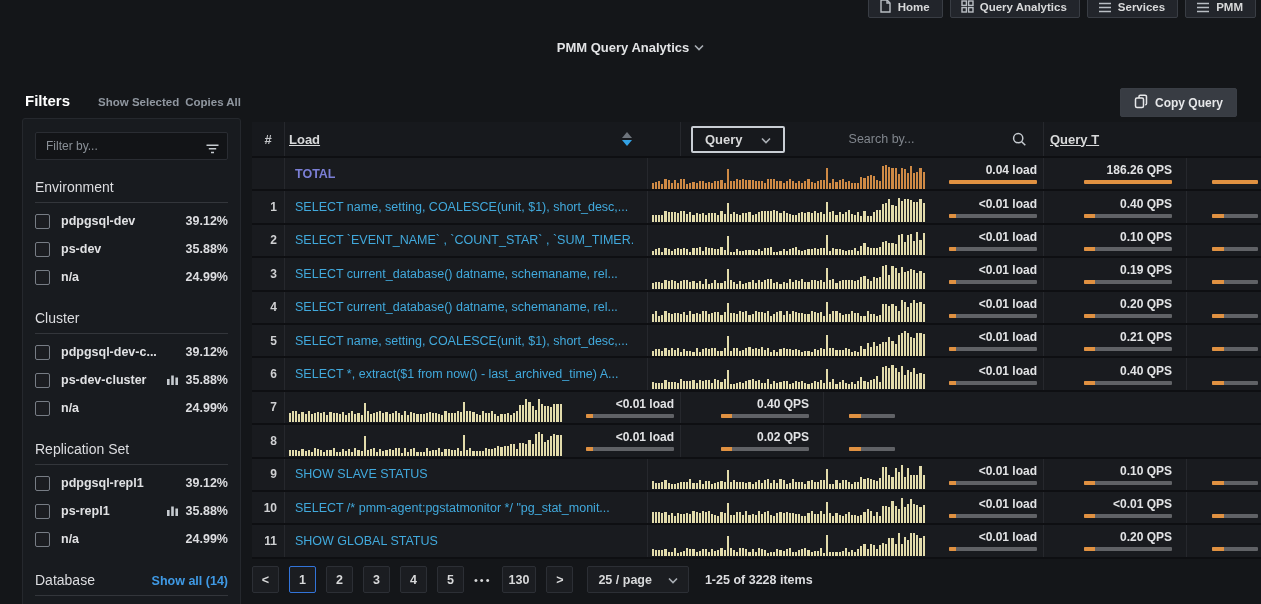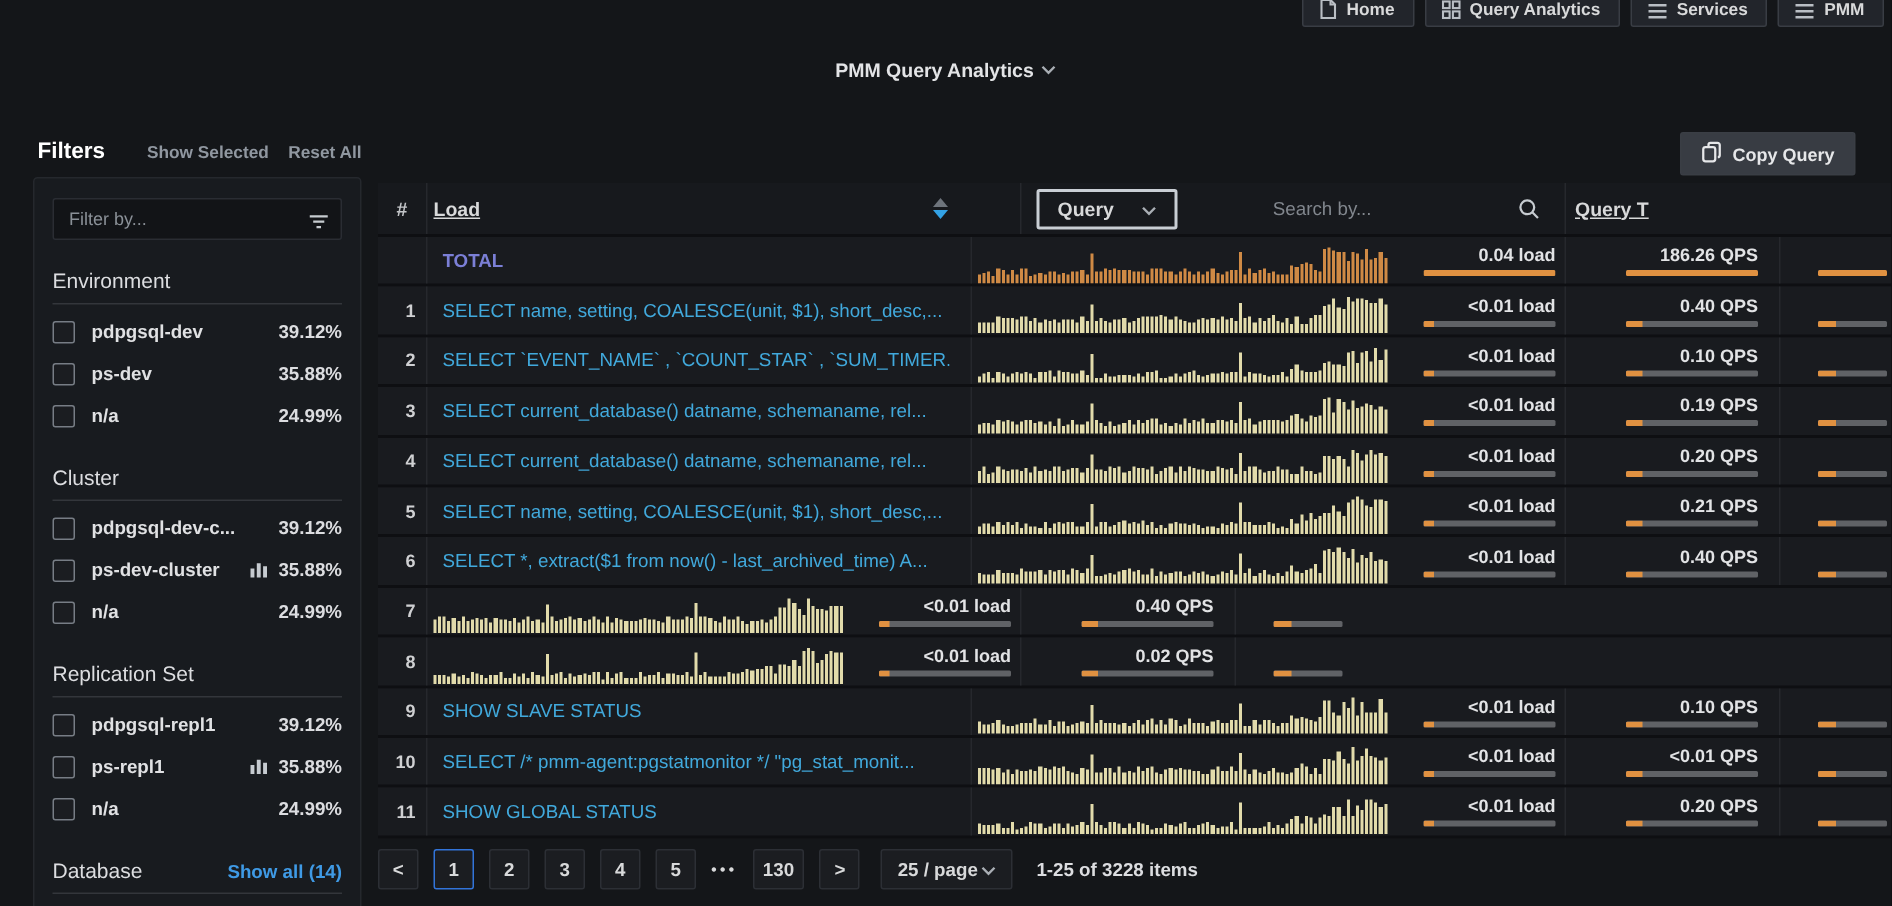--- a/index.html
+++ b/index.html
@@ -109,21 +109,21 @@
   .c-qtime .track { width:46px; height:4px; background:#606266; border-radius:1px; overflow:hidden; }
   .c-qtime .fill { height:100%; background:#e09141; }
 
   
   .pagination { position:absolute; left:252px; top:566px; display:flex; align-items:center; gap:10px; }
   .pg-btn { min-width:27px; height:27px; background:#1b1d21; border:1px solid #2c2f35; border-radius:2px;
             display:flex; align-items:center; justify-content:center; font-size:12.5px; font-weight:bold;
             color:#d8d9da; cursor:pointer; padding:0 6px; }
   .pg-btn.active { border:1px solid #3274d9; }
   .pg-dots { color:#d8d9da; font-size:11px; letter-spacing:2px; }
-  .pg-size { display:flex; align-items:center; gap:2px; height:27px; background:#1b1d21;
+  .pg-size { display:flex; align-items:center; gap:16px; height:27px; background:#1b1d21;
              border:1px solid #2c2f35; border-radius:2px; padding:0 10px; font-size:12.5px;
              font-weight:bold; cursor:pointer; margin-left:4px; }
   .pg-summary { font-size:12.5px; font-weight:bold; color:#dcdde0; margin-left:6px; }
 </style>
 </head>
 <body>
 
 <div class="page">
 
   <div class="top-nav">
@@ -170,21 +170,21 @@
 
   <div class="title-row">
     <span class="title">PMM Query Analytics</span><span class="chev"><svg width="10" height="7" viewBox="0 0 10 7">
           <path d="M1 1.5l4 4 4-4" fill="none" stroke="#a9aeb4" stroke-width="1.6"></path>
         </svg></span>
   </div>
 
   <div class="filters-head">
     <span class="ft">Filters</span>
     <a class="sel">Show Selected</a>
-    <a class="rst">Reset All</a>
+    <a class="rst">Copies All</a>
   </div>
 
   <div class="filter-card">
     <div class="filter-input-wrap">
       <input type="text" placeholder="Filter by..." style="">
       <span class="funnel"><svg width="13" height="10" viewBox="0 0 13 10">
             <path d="M0.5 1.2h12M2.8 4.8h7.4M5 8.4h3" stroke="#c6cbd0" stroke-width="1.5"></path>
           </svg></span>
     </div>
     <div id="filter-sections">

